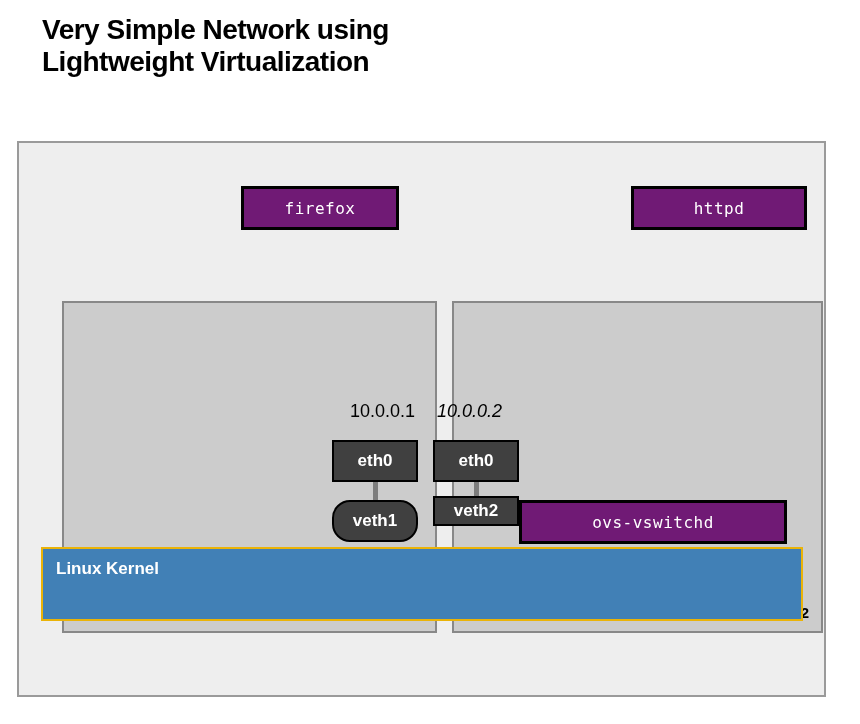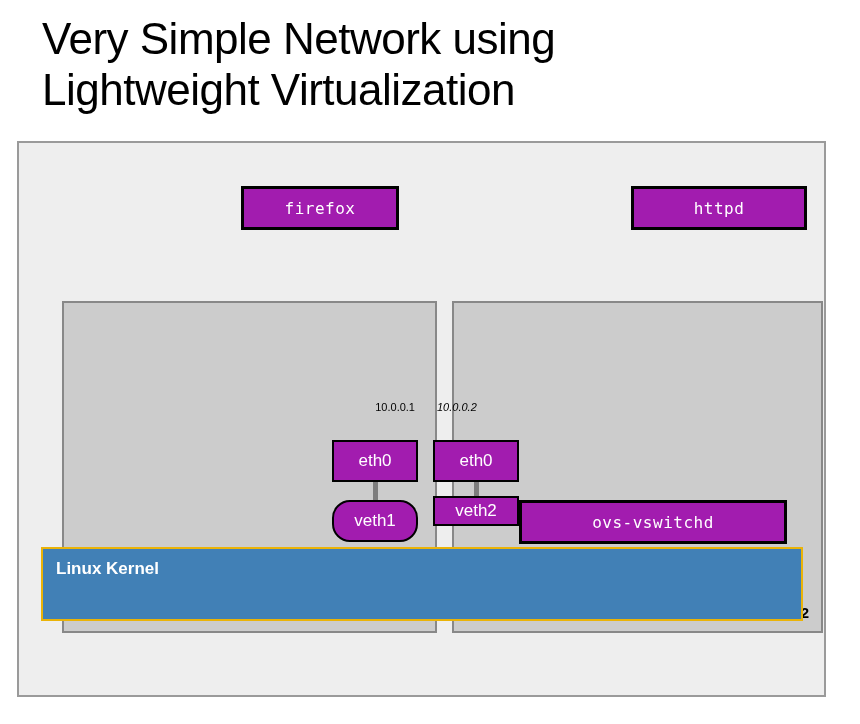--- a/index.html
+++ b/index.html
@@ -15,22 +15,22 @@
     overflow: hidden;
   }
 
   
   #slide-title {
     position: absolute;
     left: 42px;
     top: 14px;
     width: 780px;
     font-family: "Liberation Sans Narrow", "Liberation Sans", sans-serif;
-    font-weight: normal;
-    font-size: 44px;
+    font-weight: bold;
+    font-size: 28px;
     line-height: 1.15;
     letter-spacing: -0.5px;
     color: #000000;
     white-space: pre-line;
   }
 
   
   #server-box {
     position: absolute;
     left: 17px;
@@ -60,56 +60,56 @@
     font-size: 15px;
     font-weight: bold;
     color: #000000;
   }
   #namespace-1 .ns-label { left: 12px; }
   #namespace-2 .ns-label { right: 12px; }
 
   
   .app-box {
     position: absolute;
-    background: #a21caf;
+    background: #701a75;
     border: 3px solid #000000;
     box-sizing: border-box;
     color: #ffffff;
     font-family: "DejaVu Sans Mono", "Liberation Mono", monospace;
     font-size: 16px;
     display: flex;
     align-items: center;
     justify-content: center;
     letter-spacing: 0.5px;
   }
   #app-firefox { left: 241px; top: 186px; width: 158px; height: 44px; }
   #app-httpd   { left: 631px; top: 186px; width: 176px; height: 44px; }
   #app-ovs-vswitchd {
     left: 519px; top: 500px; width: 268px; height: 44px;
   }
 
   
   .ip-label {
     position: absolute;
     top: 401px;
-    font-size: 11px;
+    font-size: 18px;
     color: #000000;
   }
   #ip-1 { left: 297px; width: 118px; text-align: right; }
   #ip-2 { left: 437px; width: 118px; text-align: left; font-style: italic; }
 
   
   .iface-box {
     position: absolute;
-    background: #a21caf;
+    background: #404040;
     border: 2px solid #000000;
     box-sizing: border-box;
     color: #ffffff;
     font-size: 17px;
-    font-weight: normal;
+    font-weight: bold;
     display: flex;
     align-items: center;
     justify-content: center;
   }
   #iface-eth0-1  { left: 332px; top: 440px; width: 86px; height: 42px; }
   #iface-eth0-2  { left: 433px; top: 440px; width: 86px; height: 42px; }
   #iface-veth1   { left: 332px; top: 500px; width: 86px; height: 42px; border-radius: 18px; }
   #iface-veth2   { left: 433px; top: 496px; width: 86px; height: 30px; }
 
   

